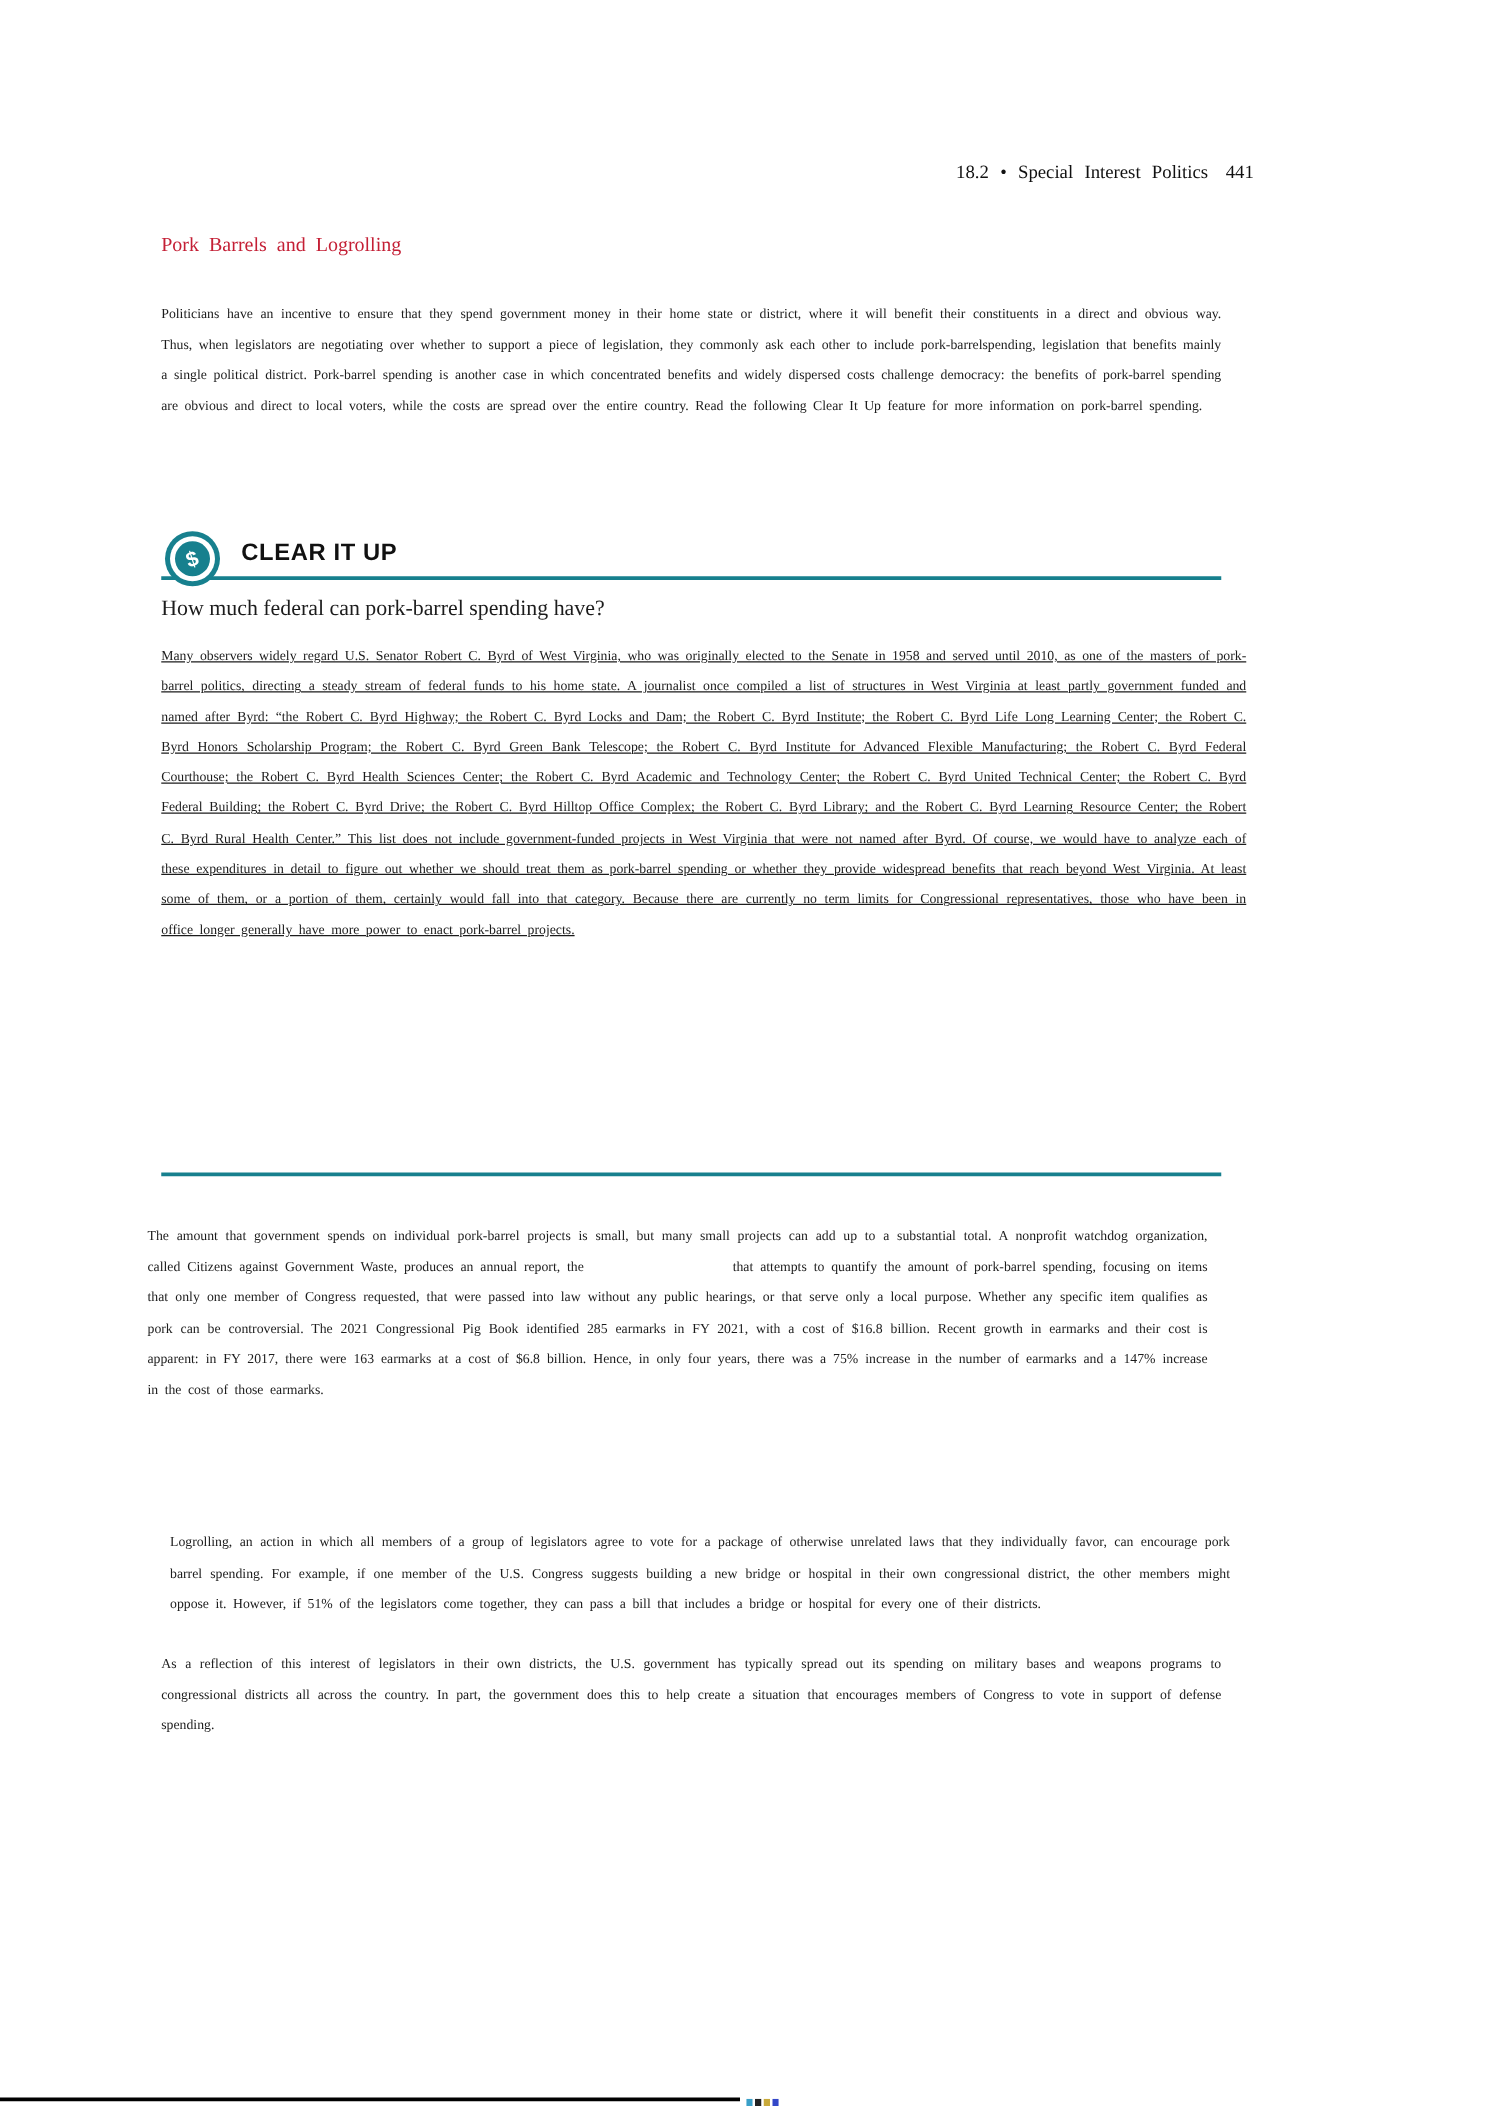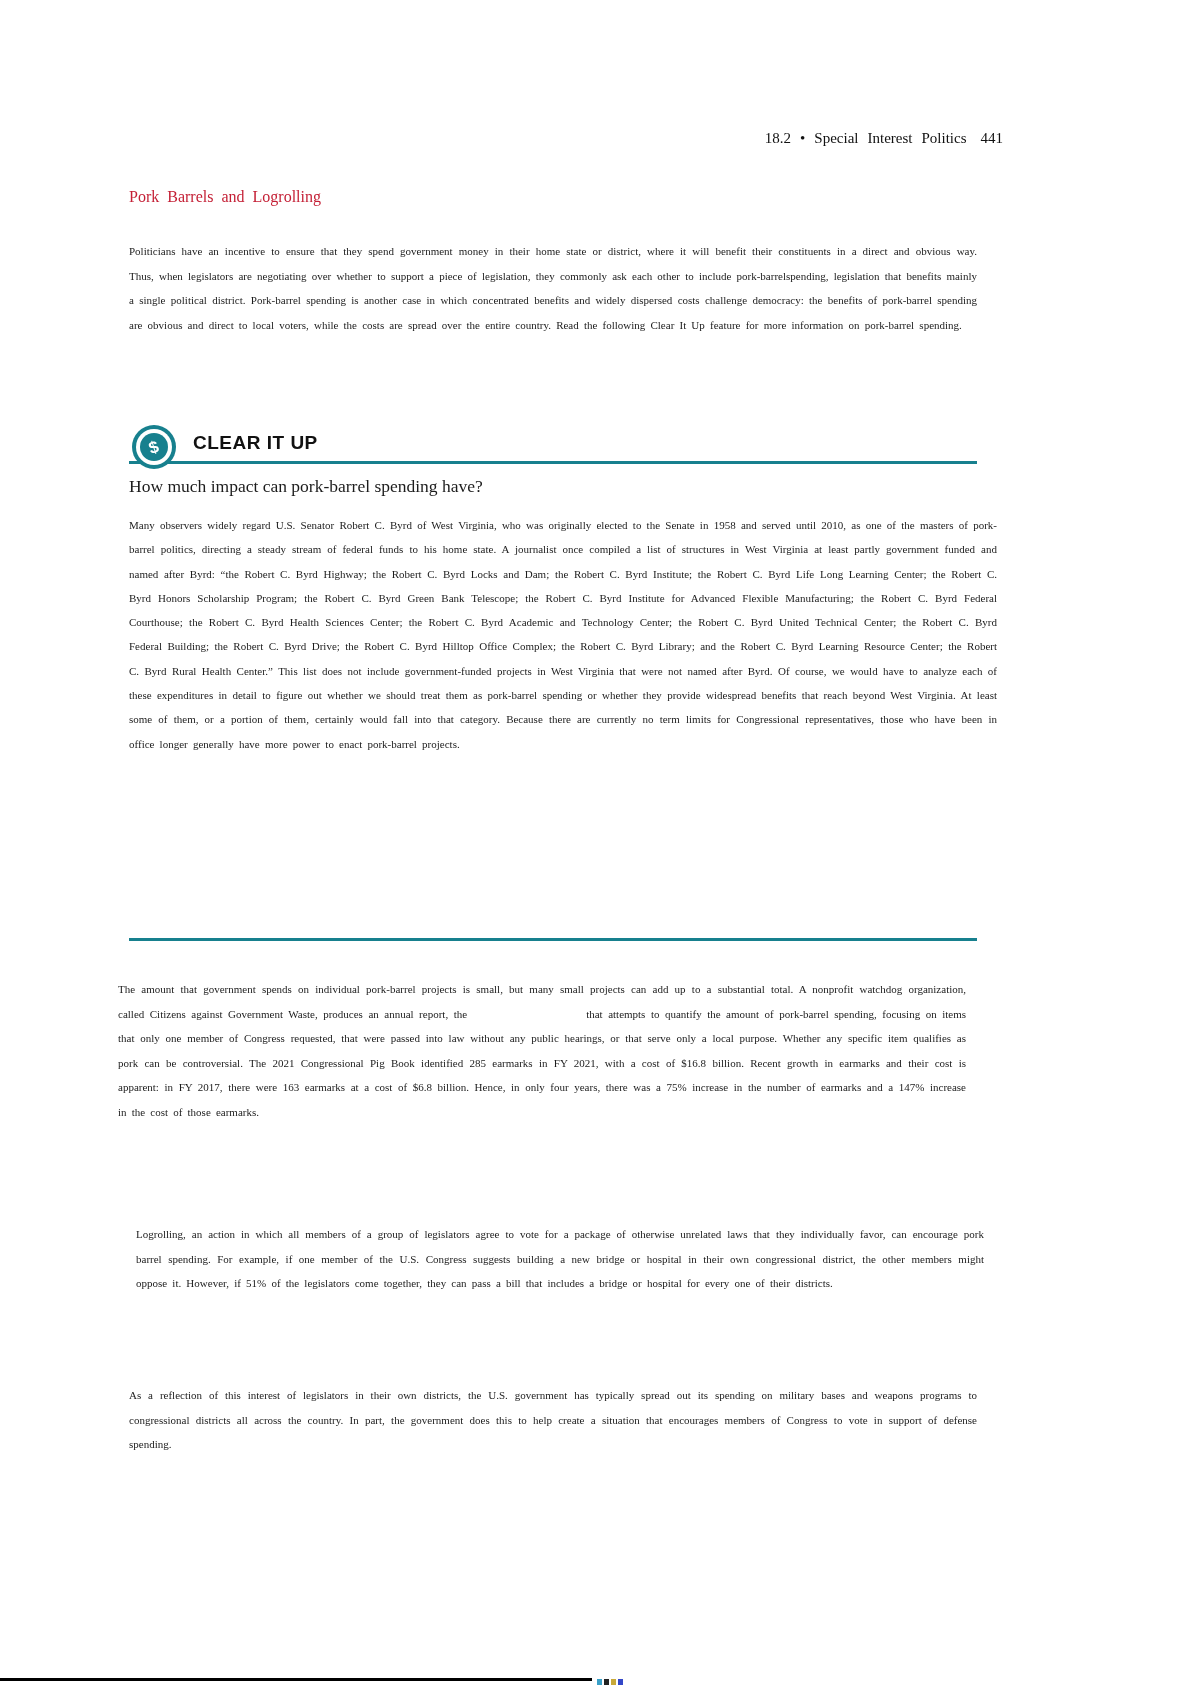--- a/index.html
+++ b/index.html
@@ -122,20 +122,21 @@
     margin: 0;
     font-weight: normal;
     color: #1c1c1c;
   }
   .ciu-body {
     position: absolute;
     top: 502px;
     left: 129px;
     width: 868px;
     line-height: 24.3px;
+    text-decoration: underline;
   }
   .ciu-rule-bottom {
     position: absolute;
     top: 938px;
     left: 129px;
     width: 848px;
     height: 3px;
     background: var(--accent-teal, #17808e);
   }
 
@@ -151,21 +152,21 @@
     height: 1px;
   }
   .para-logrolling {
     position: absolute;
     top: 1211px;
     left: 136px;
     width: 848px;
   }
   .para-defense {
     position: absolute;
-    top: 1372px;
+    top: 1308px;
     left: 129px;
     width: 848px;
   }
 
   
   .bottom-line {
     position: absolute;
     left: 0;
     top: 1678px;
     width: 592px;
@@ -204,21 +205,21 @@
     <div class="ciu-rule-top"></div>
     <div class="ciu-icon">
       <div class="ring"></div>
       <div class="disc">
         <span class="dollar">$</span>
       </div>
     </div>
     <div class="ciu-title">CLEAR IT UP</div>
   </div>
 
-  <h3 class="ciu-question">How much impact can pork-barrel spending have?</h3>
+  <h3 class="ciu-question">How much federal can pork-barrel spending have?</h3>
 
   <p class="bodytext ciu-body">Many observers widely regard U.S. Senator Robert C. Byrd of West Virginia, who was originally elected to the Senate in 1958 and served until 2010, as one of the masters of pork-barrel politics, directing a steady stream of federal funds to his home state. A journalist once compiled a list of structures in West Virginia at least partly government funded and named after Byrd: “the Robert C. Byrd Highway; the Robert C. Byrd Locks and Dam; the Robert C. Byrd Institute; the Robert C. Byrd Life Long Learning Center; the Robert C. Byrd Honors Scholarship Program; the Robert C. Byrd Green Bank Telescope; the Robert C. Byrd Institute for Advanced Flexible Manufacturing; the Robert C. Byrd Federal Courthouse; the Robert C. Byrd Health Sciences Center; the Robert C. Byrd Academic and Technology Center; the Robert C. Byrd United Technical Center; the Robert C. Byrd Federal Building; the Robert C. Byrd Drive; the Robert C. Byrd Hilltop Office Complex; the Robert C. Byrd Library; and the Robert C. Byrd Learning Resource Center; the Robert C. Byrd Rural Health Center.” This list does not include government-funded projects in West Virginia that were not named after Byrd. Of course, we would have to analyze each of these expenditures in detail to figure out whether we should treat them as pork-barrel spending or whether they provide widespread benefits that reach beyond West Virginia. At least some of them, or a portion of them, certainly would fall into that category. Because there are currently no term limits for Congressional representatives, those who have been in office longer generally have more power to enact pork-barrel projects.</p>
 
   <div class="ciu-rule-bottom"></div>
 
   <p class="bodytext para-pigbook"><span>The amount that government spends on individual pork-barrel projects is small, but many small projects can add up to a substantial total. A nonprofit watchdog organization, called Citizens against Government Waste, produces an annual report, the</span> <span class="pigbook-gap"></span> <span>that attempts to quantify the amount of pork-barrel spending, focusing on items that only one member of Congress requested, that were passed into law without any public hearings, or that serve only a local purpose. Whether any specific item qualifies as pork can be controversial. The 2021 Congressional Pig Book identified 285 earmarks in FY 2021, with a cost of $16.8 billion. Recent growth in earmarks and their cost is apparent: in FY 2017, there were 163 earmarks at a cost of $6.8 billion. Hence, in only four years, there was a 75% increase in the number of earmarks and a 147% increase in the cost of those earmarks.</span></p>
 
   <p class="bodytext para-logrolling">Logrolling, an action in which all members of a group of legislators agree to vote for a package of otherwise unrelated laws that they individually favor, can encourage pork barrel spending. For example, if one member of the U.S. Congress suggests building a new bridge or hospital in their own congressional district, the other members might oppose it. However, if 51% of the legislators come together, they can pass a bill that includes a bridge or hospital for every one of their districts.</p>
 
   <p class="bodytext para-defense">As a reflection of this interest of legislators in their own districts, the U.S. government has typically spread out its spending on military bases and weapons programs to congressional districts all across the country. In part, the government does this to help create a situation that encourages members of Congress to vote in support of defense spending.</p>

